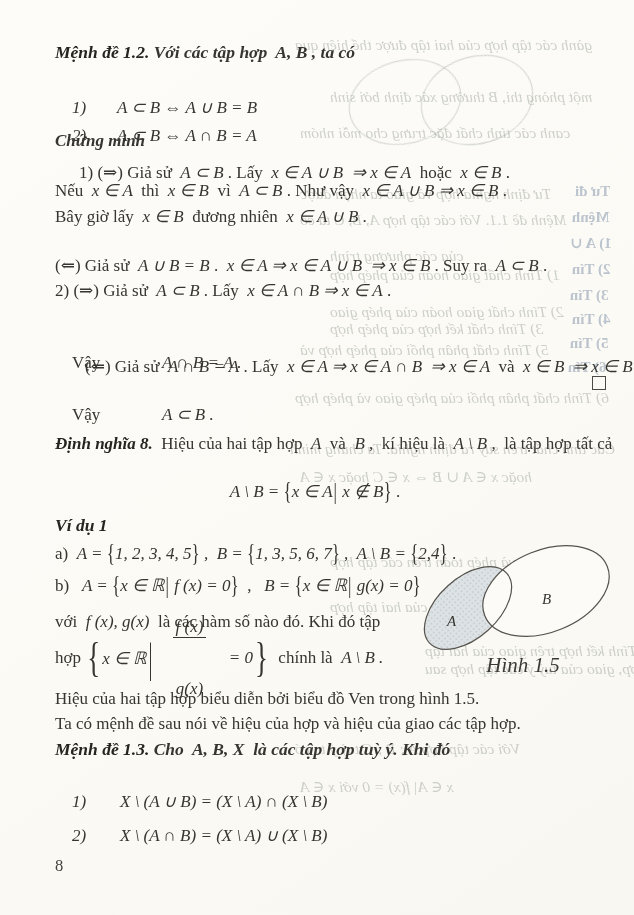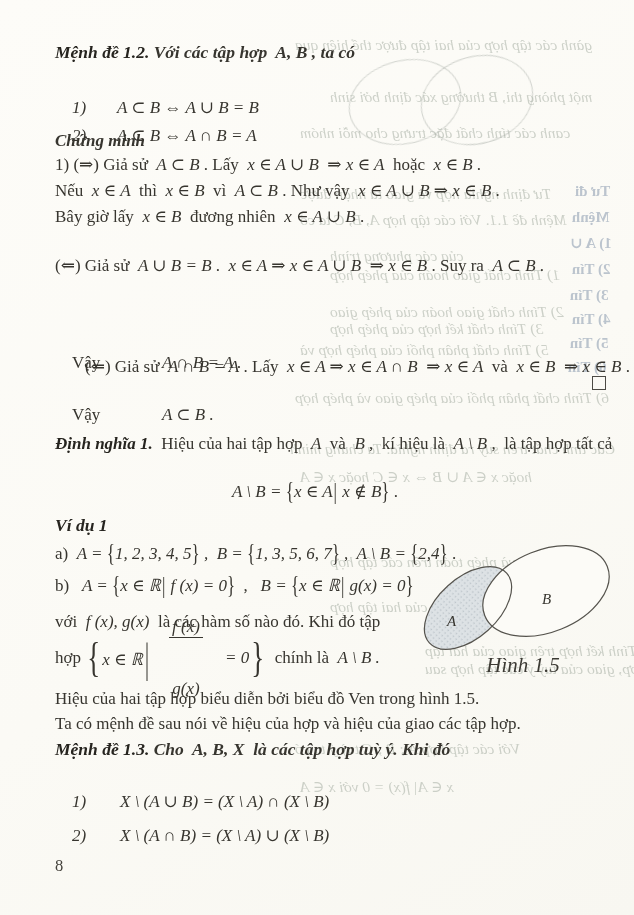--- a/index.html
+++ b/index.html
@@ -4,21 +4,21 @@
 <style>
   html,body{margin:0;padding:0;}
   .page{
     position:relative;width:634px;height:915px;overflow:hidden;
     background:linear-gradient(145deg,#fdfcf8 0%,#fbfaf5 55%,#f8f7f1 100%);
     font-family:"Liberation Serif","DejaVu Serif",serif;
     color:#37352f;font-size:17px;
   }
   .ln{position:absolute;left:55px;white-space:pre;line-height:1.25;}
   .sg-t{font-style:normal;}
-  .sg-m{font-style:italic;}
+  .sg-m{font-style:italic;font-family:Liberation Serif, serif;}
   .sg-i{font-style:italic;font-weight:bold;}
   .sg-b{font-weight:bold;font-style:italic;color:#26241f;}
   .sg-br{display:inline-block;transform:scaleY(1.45);transform-origin:50% 55%;font-style:normal;}
   .sg-bar{display:inline-block;transform:scaleY(1.35);transform-origin:50% 55%;font-style:normal;padding:0 1px;}
   .heading{font-size:17.5px;}
   .numcol{display:inline-block;width:45px;font-style:italic;}
   .numcol13{display:inline-block;width:48px;font-style:italic;}
   .vaycol{display:inline-block;width:90px;font-style:normal;}
   .centered{left:40px;width:550px;text-align:center;}
   .qed{position:absolute;left:592px;top:376px;width:12px;height:12px;border:1.5px solid #4c4a44;background:transparent;}
@@ -82,35 +82,36 @@
 
   <div class="ln" style="top:76px;">
     <span class="numcol">1)</span><span class="sg-m">A ⊂ B ⇔ A ∪ B = B</span>
   </div>
   <div class="ln" style="top:104px;">
     <span class="numcol">2)</span><span class="sg-m">A ⊂ B ⇔ A ∩ B = A</span>
   </div>
 
   <div class="ln" style="top:130px;"><span class="sg-i">Chứng minh</span></div>
 
-  <div class="ln" style="top:154px;"><span class="sg-t">1) (⇒) Giả sử  </span><span class="sg-m">A ⊂ B</span><span class="sg-t"> . Lấy  </span><span class="sg-m">x ∈ A ∪ B  ⇒ x ∈ A</span><span class="sg-t">  hoặc  </span><span class="sg-m">x ∈ B</span><span class="sg-t"> .</span></div>
+  <div class="ln" style="top:162px;margin-left:24px;"><span class="sg-t">1) (⇒) Giả sử  </span><span class="sg-m">A ⊂ B</span><span class="sg-t"> . Lấy  </span><span class="sg-m">x ∈ A ∪ B  ⇒ x ∈ A</span><span class="sg-t">  hoặc  </span><span class="sg-m">x ∈ B</span><span class="sg-t"> .</span></div>
   <div class="ln" style="top:180px;"><span class="sg-t">Nếu  </span><span class="sg-m">x ∈ A</span><span class="sg-t">  thì  </span><span class="sg-m">x ∈ B</span><span class="sg-t">  vì  </span><span class="sg-m">A ⊂ B</span><span class="sg-t"> . Như vậy  </span><span class="sg-m">x ∈ A ∪ B ⇒ x ∈ B</span><span class="sg-t"> .</span></div>
   <div class="ln" style="top:206px;"><span class="sg-t">Bây giờ lấy  </span><span class="sg-m">x ∈ B</span><span class="sg-t">  đương nhiên  </span><span class="sg-m">x ∈ A ∪ B</span><span class="sg-t"> .</span></div>
   <div class="ln" style="top:255px;"><span class="sg-t">(⇐) Giả sử  </span><span class="sg-m">A ∪ B = B</span><span class="sg-t"> .  </span><span class="sg-m">x ∈ A ⇒ x ∈ A ∪ B  ⇒ x ∈ B</span><span class="sg-t"> . Suy ra  </span><span class="sg-m">A ⊂ B</span><span class="sg-t"> .</span></div>
+  <div class="ln" style="top:280px;"><span class="sg-t">2) (⇒) Giả sử  </span><span class="sg-m">A ⊂ B</span><span class="sg-t"> . Lấy  </span><span class="sg-m">x ∈ A ∩ B ⇒ x ∈ A</span><span class="sg-t"> .</span></div>
   <div class="ln" style="top:331px;">
     <span class="vaycol">Vậy</span><span class="sg-m">A ∩ B = A .</span>
   </div>
   <div class="ln" style="top:356px;margin-left:30px;"><span class="sg-t">(⇐) Giả sử  </span><span class="sg-m">A ∩ B = A</span><span class="sg-t"> . Lấy  </span><span class="sg-m">x ∈ A ⇒ x ∈ A ∩ B  ⇒ x ∈ A</span><span class="sg-t">  và  </span><span class="sg-m">x ∈ B  ⇒ x ∈ B</span><span class="sg-t"> .</span></div>
   <div class="ln" style="top:383px;">
     <span class="vaycol">Vậy</span><span class="sg-m">A ⊂ B .</span>
   </div>
   <div class="qed"></div>
 
 
-  <div class="ln" style="top:433px;"><span class="sg-b">Định nghĩa 1.</span><span class="sg-t">  Hiệu của hai tập hợp  </span><span class="sg-m">A</span><span class="sg-t">  và  </span><span class="sg-m">B</span><span class="sg-t"> ,  kí hiệu là  </span><span class="sg-m">A \ B</span><span class="sg-t"> ,  là tập hợp tất cả</span></div>
+  <div class="ln" style="top:433px;"><span class="sg-b">Định nghĩa 8.</span><span class="sg-t">  Hiệu của hai tập hợp  </span><span class="sg-m">A</span><span class="sg-t">  và  </span><span class="sg-m">B</span><span class="sg-t"> ,  kí hiệu là  </span><span class="sg-m">A \ B</span><span class="sg-t"> ,  là tập hợp tất cả</span></div>
   <div class="ln centered" style="top:481px;"><span class="sg-m">A \ B = </span><span class="sg-br">{</span><span class="sg-m">x ∈ A</span><span class="sg-bar">|</span><span class="sg-m"> x ∉ B</span><span class="sg-br">}</span><span class="sg-t"> .</span></div>
 
   <div class="ln heading" style="top:515px;"><span class="sg-b">Ví dụ 1</span></div>
   <div class="ln" style="top:543px;"><span class="sg-t">a)  </span><span class="sg-m">A = </span><span class="sg-br">{</span><span class="sg-m">1, 2, 3, 4, 5</span><span class="sg-br">}</span><span class="sg-m"> ,  B = </span><span class="sg-br">{</span><span class="sg-m">1, 3, 5, 6, 7</span><span class="sg-br">}</span><span class="sg-m"> ,  A \ B = </span><span class="sg-br">{</span><span class="sg-m">2,4</span><span class="sg-br">}</span><span class="sg-t"> .</span></div>
   <div class="ln" style="top:575px;"><span class="sg-t">b)   </span><span class="sg-m">A = </span><span class="sg-br">{</span><span class="sg-m">x ∈ ℝ</span><span class="sg-bar">|</span><span class="sg-m"> f (x) = 0</span><span class="sg-br">}</span><span class="sg-t">  ,   </span><span class="sg-m">B = </span><span class="sg-br">{</span><span class="sg-m">x ∈ ℝ</span><span class="sg-bar">|</span><span class="sg-m"> g(x) = 0</span><span class="sg-br">}</span></div>
   <div class="ln" style="top:611px;"><span class="sg-t">với  </span><span class="sg-m">f (x), g(x)</span><span class="sg-t">  là các hàm số nào đó. Khi đó tập</span></div>
 
   <div class="fracline">
     <span class="sg-t">hợp </span>
     <span class="bigbrace">{</span>

